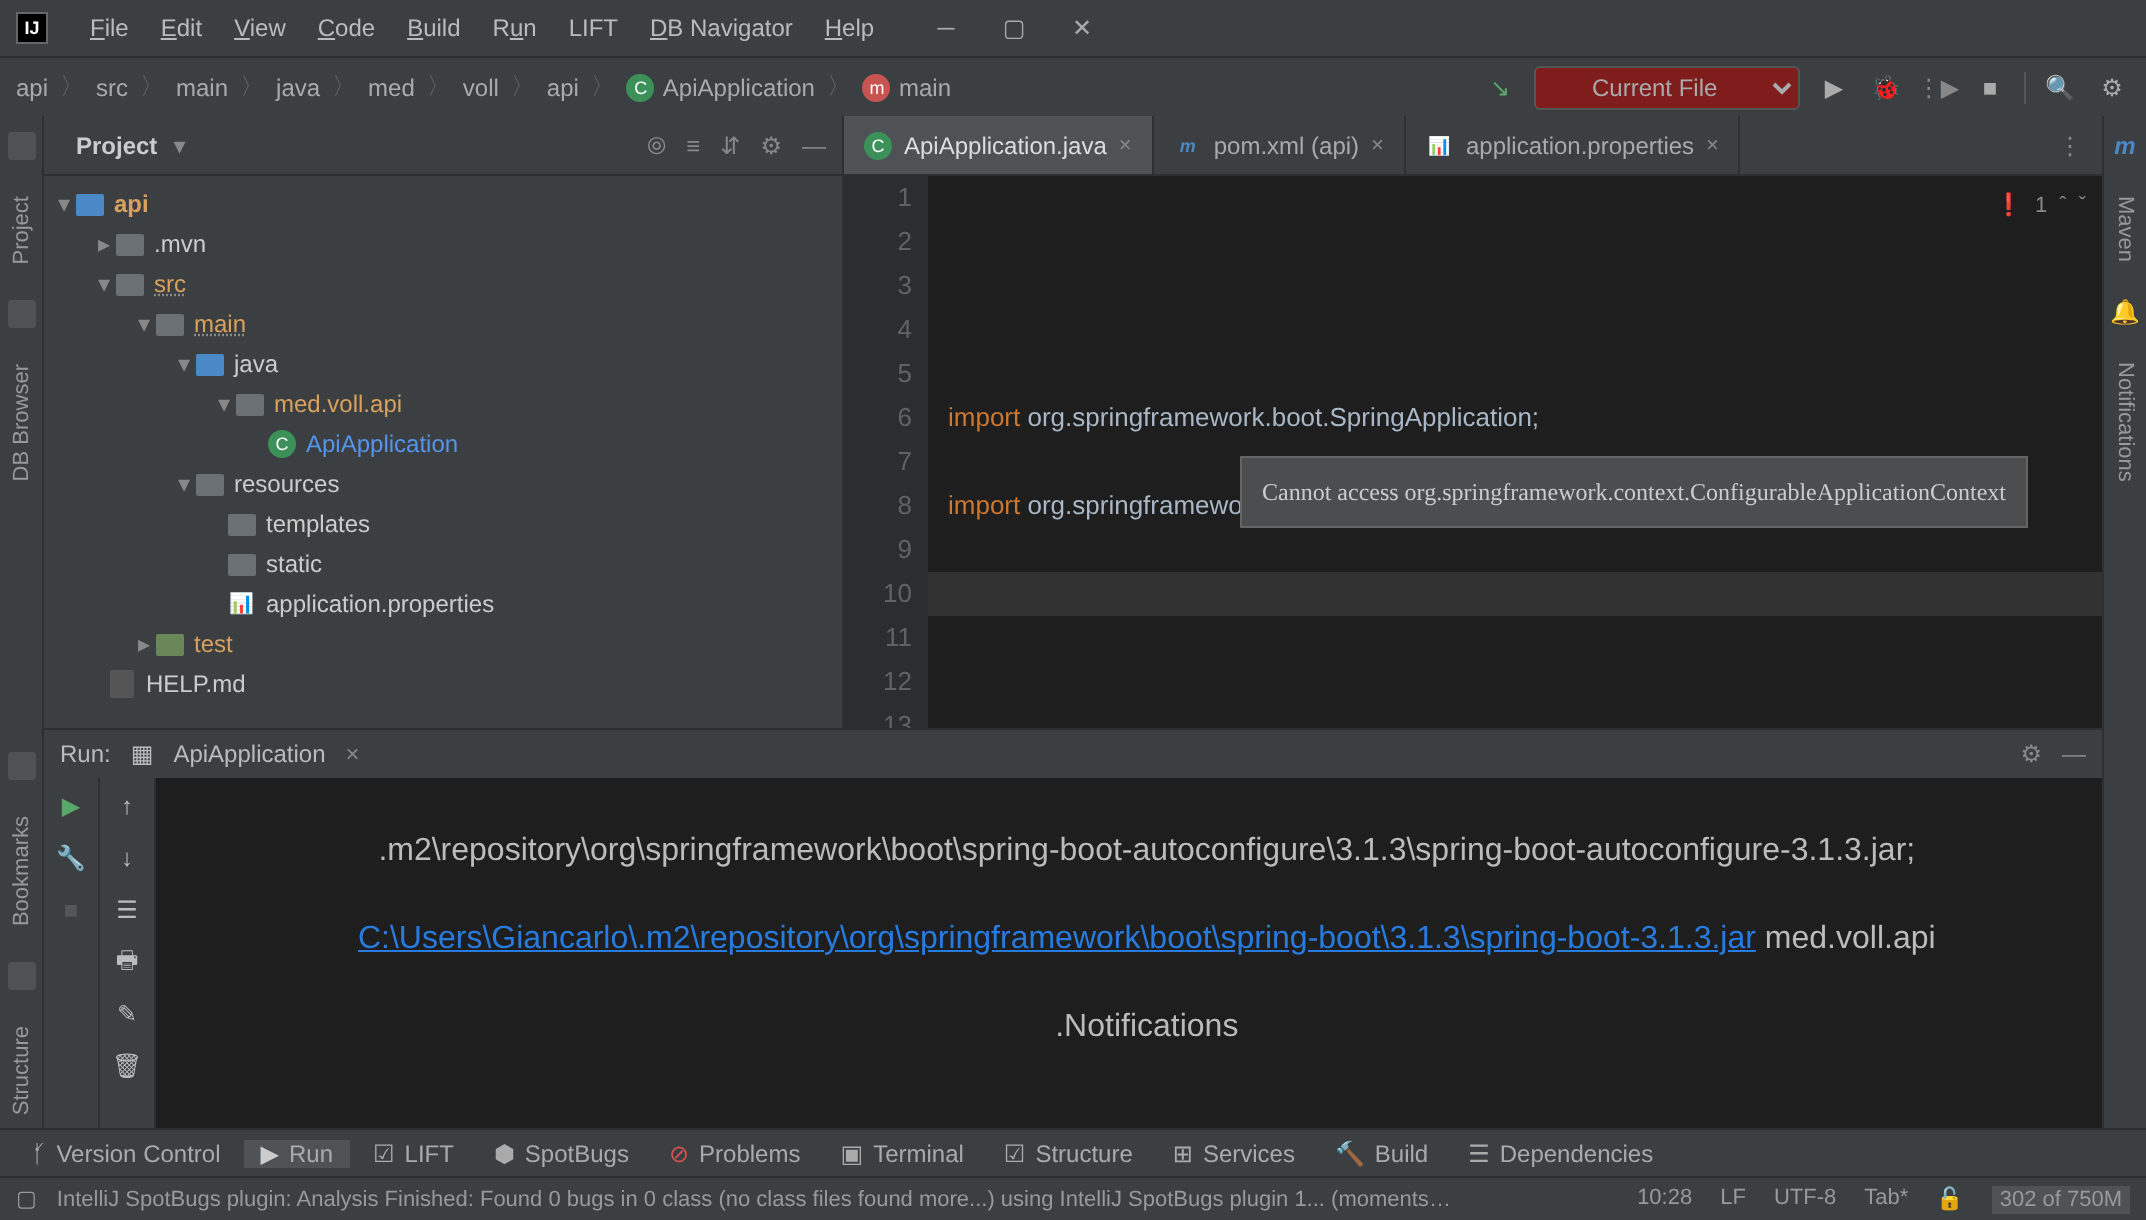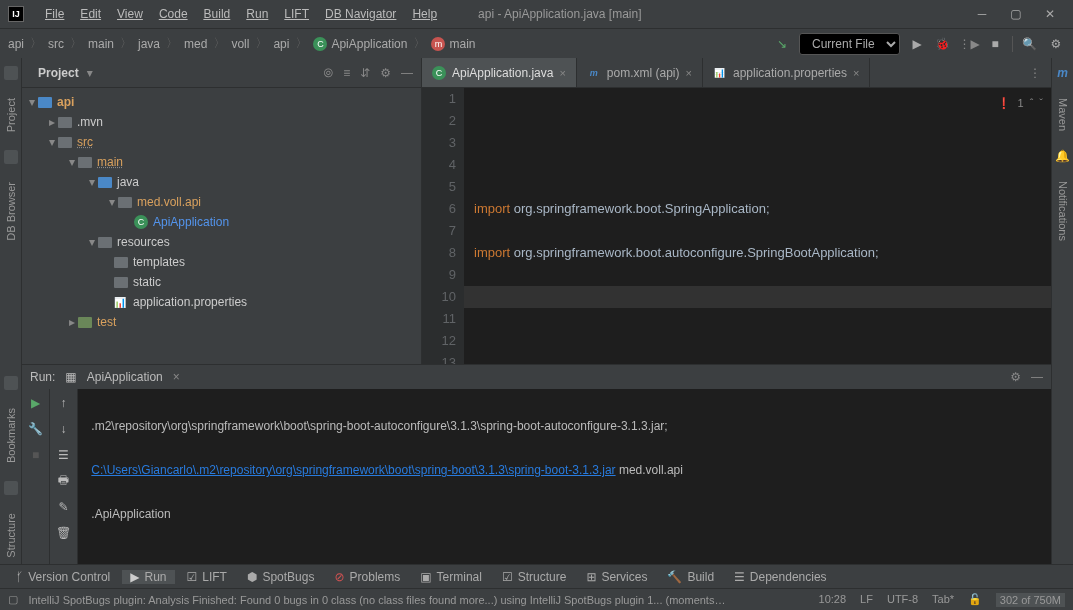--- a/index.html
+++ b/index.html
@@ -1,30 +1,30 @@
 <!DOCTYPE html>
 <html><head>
 <meta charset="utf-8">
 <style>
   * { margin: 0; padding: 0; box-sizing: border-box; font-family: "Segoe UI", Arial, sans-serif; }
   body { background:#2b2b2b; color:#bbbbbb; font-size:12px; width:1073px; height:610px; overflow:hidden; display:flex; flex-direction:column; }
   .titlebar { height:28px; background:#3c3f41; display:flex; align-items:center; padding:0 8px; gap:14px; color:#bbbbbb; }
   .titlebar .logo { width:16px; height:16px; background:#000; border:1px solid #666; display:flex; align-items:center; justify-content:center; font-size:9px; color:#fff; font-weight:bold;}
   .titlebar .menu { display:flex; gap:2px; }
-  .titlebar .menu span { padding:4px 7px; cursor:pointer;text-decoration:underline; }
+  .titlebar .menu span { padding:4px 7px; cursor:pointer; }
   .titlebar .menu span u { text-decoration:underline; }
   .titlebar .title { flex:1; text-align:left; padding-left:20px; color:#999; }
   .titlebar .win-controls { display:flex; gap:4px; }
   .titlebar .win-controls div { width:30px; height:20px; display:flex; align-items:center; justify-content:center; color:#aaa;}
   .navbar { height:30px; background:#3c3f41; border-top:1px solid #2d2f30; display:flex; align-items:center; padding:0 8px; gap:2px; color:#aaa;}
   .crumb { display:flex; align-items:center; gap:4px;}
   .crumb .sep { color:#666; padding:0 2px;}
   .crumb .cicon { width:14px; height:14px; border-radius:50%; display:inline-flex; align-items:center; justify-content:center; font-size:9px; color:#fff;}
   .navbar .right-tools { margin-left:auto; display:flex; align-items:center; gap:8px;}
-  .navbar select.currfile { background:#000000; color:#aaa; border:1px solid #555; padding:2px 8px; border-radius:3px; font-size:12px;}
+  .navbar select.currfile { background:#7f1d1d; color:#aaa; border:1px solid #555; padding:2px 24px; border-radius:3px; font-size:12px;}
   .navbar .tb-ico { width:18px; height:18px; display:flex; align-items:center; justify-content:center; color:#aaa;}
   .tb-play { color:#59a869;}
   .tb-bug { color:#59a869;}
   .tb-stop { color:#555;}
   .mainrow { flex:1; display:flex; min-height:0;}
   .leftgutter { width:22px; background:#3c3f41; border-right:1px solid #2d2f30; display:flex; flex-direction:column; align-items:center; gap:12px; padding-top:8px;}
   .leftgutter .vlabel { writing-mode:vertical-rl; transform:rotate(180deg); font-size:11px; color:#999; padding:6px 0; cursor:pointer;}
   .leftgutter .vico { width:14px;height:14px; background:#4e5254; border-radius:2px;}
   .rightgutter { width:22px; background:#3c3f41; border-left:1px solid #2d2f30; display:flex; flex-direction:column; align-items:center; gap:12px; padding-top:8px;}
   .rightgutter .vlabel { writing-mode:vertical-rl; font-size:11px; color:#999; padding:6px 0; cursor:pointer;}
@@ -55,21 +55,21 @@
   .code-badge { position:absolute; top:4px; right:8px; display:flex; align-items:center; gap:6px; color:#888; font-family:"Segoe UI"; font-size:11px;}
   .code-badge .err { color:#d25252;}
   .line-hl { position:absolute; left:0; right:0; height:22px; background:#323232;}
   .tooltip { position:absolute; background:#4b4d4f; color:#ccc; padding:6px 10px; border:1px solid #646464; font-family:"Segoe UI"; font-size:12px; z-index:5; white-space:nowrap;}
   .run-panel { height:200px; display:flex; flex-direction:column; border-top:1px solid #2d2f30; background:#2b2b2b;}
   .run-header { height:24px; background:#3c3f41; display:flex; align-items:center; padding:0 8px; gap:10px;}
   .run-header .right-tools{ margin-left:auto; display:flex; gap:10px; color:#888;}
   .run-body { flex:1; display:flex; min-height:0;}
   .run-tool-col { width:28px; background:#3c3f41; display:flex; flex-direction:column; align-items:center; padding:6px 0; gap:10px; border-right:1px solid #2d2f30;}
   .run-tool-col .ti { width:16px;height:16px; display:flex; align-items:center; justify-content:center; font-size:12px;}
-  .run-console { flex:1; padding:4px 0; font-family:"JetBrains Mono","Consolas",monospace; font-size:12px; line-height:22px; color:#bbb; white-space:pre; overflow:hidden; background:#1e1e1e;}
+  .run-console { flex:1; padding:4px 10px; font-family:"JetBrains Mono","Consolas",monospace; font-size:16px; line-height:22px; color:#bbb; white-space:pre; overflow:hidden; background:#1e1e1e;text-align:center;}
   .run-console .link { color:#287bde; text-decoration:underline;}
   .run-console .errln { color:#cc666e;}
   .bottombar { height:24px; background:#3c3f41; border-top:1px solid #2d2f30; display:flex; align-items:center; padding:0 8px; gap:4px; color:#aaa;}
   .bottombar .bitem { display:flex; align-items:center; gap:5px; padding:0 8px; cursor:pointer; font-size:12px;}
   .bottombar .bitem.active { background:#4e5254;}
   .statusbar { height:22px; background:#3c3f41; border-top:1px solid #2d2f30; display:flex; align-items:center; padding:0 8px; gap:10px; color:#999; font-size:11px;}
   .statusbar .sbr { margin-left:auto; display:flex; gap:14px;}
 </style>
 </head>
 <body>
@@ -80,21 +80,20 @@
     <span><u>F</u>ile</span>
     <span><u>E</u>dit</span>
     <span><u>V</u>iew</span>
     <span><u>C</u>ode</span>
     <span><u>B</u>uild</span>
     <span>R<u>u</u>n</span>
     <span>LIFT</span>
     <span><u>D</u>B Navigator</span>
     <span><u>H</u>elp</span>
   </div>
-  <div class="title">api - ApiApplication.java [main]</div>
   <div class="win-controls">
     <div>─</div>
     <div>▢</div>
     <div>✕</div>
   </div>
 </div>
 
 <div class="navbar">
   <div class="crumb">
     <span>api</span>
@@ -226,20 +225,26 @@
           <div class="tree-row" style="padding-left:92px">
               <span class="ico">📊</span>
               <span>application.properties</span>
             </div>
           <div class="tree-row" style="padding-left:44px">
               <span class="tw">▸</span>
               <span class="ico">
                 <span class="folder-ico" style="background:#6a8759"></span>
               </span>
               <span style="color:#d9a15e">test</span>
+            </div>
+          <div class="tree-row" style="padding-left:32px">
+              <span class="ico">
+                <span class="file-ico"></span>
+              </span>
+              <span>HELP.md</span>
             </div>
         </div>
       </div>
 
       <div class="editor">
         <div class="tabs">
           <div class="tab active">
               <span class="tico" style="background:#3b9159;color:#fff">C</span>
               <span>ApiApplication.java</span>
               <span class="close">×</span>
@@ -280,20 +285,21 @@
 <div><span class="kw">import</span><span> org.springframework.boot.autoconfigure.SpringBootApplication;</span></div>
 <div>&nbsp;</div>
 
 
 
 
 
 
 
 
+            <div class="tooltip" style="top:140px; left:156px;">Cannot access org.springframework.context.ConfigurableApplicationContext</div>
           </div>
         </div>
       </div>
     </div>
 
     <div class="run-panel">
       <div class="run-header">
         <span>Run:</span>
         <span class="ico">▦</span>
         <span>ApiApplication</span>
@@ -313,21 +319,21 @@
           <div class="ti">↑</div>
           <div class="ti">↓</div>
           <div class="ti">☰</div>
           <div class="ti">🖶</div>
           <div class="ti">✎</div>
           <div class="ti">🗑</div>
         </div>
         <div class="run-console">
 <div>    .m2\repository\org\springframework\boot\spring-boot-autoconfigure\3.1.3\spring-boot-autoconfigure-3.1.3.jar;</div>
 <div><span>    </span><span class="link">C:\Users\Giancarlo\.m2\repository\org\springframework\boot\spring-boot\3.1.3\spring-boot-3.1.3.jar</span><span> med.voll.api</span></div>
-<div>    .ApiApplication</div>
+<div>    .Notifications</div>
 
 
 
         </div>
       </div>
     </div>
   </div>
 
   <div class="rightgutter">
     <div style="color:#4a88c7;font-style:italic;font-weight:bold">m</div>

